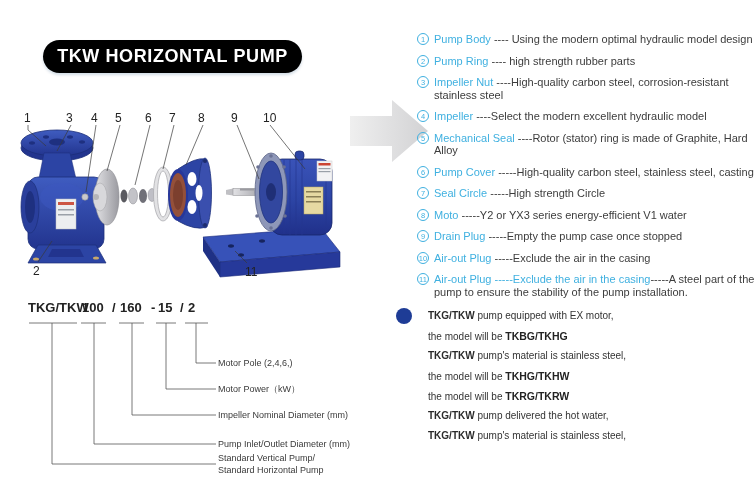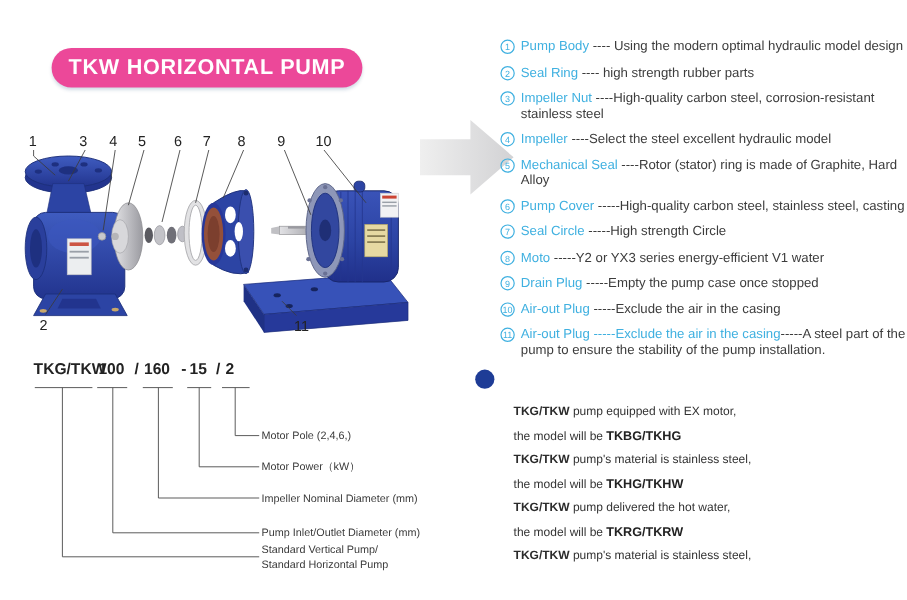--- a/index.html
+++ b/index.html
@@ -1,21 +1,21 @@
 <!DOCTYPE html>
 <html><head>
 <meta charset="utf-8">
 <style>
   html,body{margin:0;padding:0;}
   #page{position:relative;width:756px;height:500px;background:#ffffff;overflow:hidden;
         font-family:"Liberation Sans",sans-serif;}
 
   
   .banner{position:absolute;left:43px;top:40px;width:259px;height:33px;border-radius:17px;
-          background:#ec4899;display:flex;align-items:center;justify-content:center;
+          background:#000000;display:flex;align-items:center;justify-content:center;
           box-shadow:0 2px 3px rgba(0,60,110,0.18);}
   .banner span{color:#ffffff;font-size:18px;font-weight:bold;letter-spacing:0.6px;}
 
   
   .parts-list{position:absolute;left:417px;top:33px;width:338px;}
   .pl-row{display:flex;align-items:flex-start;margin-bottom:9px;}
   .pl-num{flex:0 0 12px;width:12px;height:12px;border:1px solid #3fb0e0;border-radius:50%;
           color:#3fb0e0;font-size:7.5px;line-height:12px;text-align:center;margin-right:5px;
           box-sizing:border-box;margin-top:0px;}
   .pl-text{flex:1;font-size:11px;line-height:12.5px;color:#3c3c3c;}
@@ -24,21 +24,21 @@
 
   
   svg text{font-family:"Liberation Sans",sans-serif;}
   .pump-svg{position:absolute;left:0;top:95px;}
   .tree-svg{position:absolute;left:20px;top:293px;}
 
   
   .notes{position:absolute;left:396px;top:306px;width:356px;}
   .notes .bullet{position:absolute;left:0;top:2px;width:16px;height:16px;border-radius:50%;
                  background:#1e3c96;}
-  .notes .ntext{margin-left:32px;font-size:10px;color:#333333;margin-top:28px;}
+  .notes .ntext{margin-left:32px;font-size:10px;color:#333333;}
   .note-line{height:20px;line-height:20px;white-space:nowrap;}
   .note-line.tight{height:13px;line-height:13px;}
   .notes .b{font-weight:bold;color:#2b2b2b;}
   .notes .model{font-weight:bold;font-size:10.5px;color:#222222;}
 </style>
 </head>
 <body>
 
 <div id="page">
 
@@ -197,29 +197,29 @@
     </g>
   </svg>
 
   <div class="parts-list">
     <div class="pl-row">
       <span class="pl-num">1</span>
       <span class="pl-text"><span class="pl-name">Pump Body</span><span class="pl-desc"> ---- Using the modern optimal hydraulic model design</span></span>
     </div>
     <div class="pl-row">
       <span class="pl-num">2</span>
-      <span class="pl-text"><span class="pl-name">Seal Ring</span><span class="pl-desc"> ---- high strength rubber parts</span></span>
+      <span class="pl-text"><span class="pl-name">Pump Ring</span><span class="pl-desc"> ---- high strength rubber parts</span></span>
     </div>
     <div class="pl-row">
       <span class="pl-num">3</span>
       <span class="pl-text"><span class="pl-name">Impeller Nut</span><span class="pl-desc"> ----High-quality carbon steel, corrosion-resistant stainless steel</span></span>
     </div>
     <div class="pl-row">
       <span class="pl-num">4</span>
-      <span class="pl-text"><span class="pl-name">Impeller</span><span class="pl-desc"> ----Select the steel excellent hydraulic model</span></span>
+      <span class="pl-text"><span class="pl-name">Impeller</span><span class="pl-desc"> ----Select the modern excellent hydraulic model</span></span>
     </div>
     <div class="pl-row">
       <span class="pl-num">5</span>
       <span class="pl-text"><span class="pl-name">Mechanical Seal</span><span class="pl-desc"> ----Rotor (stator) ring is made of Graphite, Hard Alloy</span></span>
     </div>
     <div class="pl-row">
       <span class="pl-num">6</span>
       <span class="pl-text"><span class="pl-name">Pump Cover</span><span class="pl-desc"> -----High-quality carbon steel, stainless steel, casting</span></span>
     </div>
     <div class="pl-row">
@@ -282,22 +282,22 @@
     <div class="ntext">
       <div class="note-group">
         <div class="note-line"><span class="b">TKG/TKW</span><span> pump equipped with EX motor,</span></div>
         <div class="note-line"><span>the model will be </span><span class="model">TKBG/TKHG</span></div>
       </div>
       <div class="note-group">
         <div class="note-line"><span class="b">TKG/TKW</span><span> pump's material is stainless steel,</span></div>
         <div class="note-line"><span>the model will be </span><span class="model">TKHG/TKHW</span></div>
       </div>
       <div class="note-group">
+        <div class="note-line"><span>the model will be </span><span class="model">TKRG/TKRW</span></div>
         <div class="note-line"><span class="b">TKG/TKW</span><span> pump delivered the hot water,</span></div>
-        <div class="note-line"><span>the model will be </span><span class="model">TKRG/TKRW</span></div>
       </div>
       <div class="note-group">
         <div class="note-line"><span class="b">TKG/TKW</span><span> pump's material is stainless steel,</span></div>
       </div>
     </div>
   </div>
 
 </div>
 
 </body></html>

